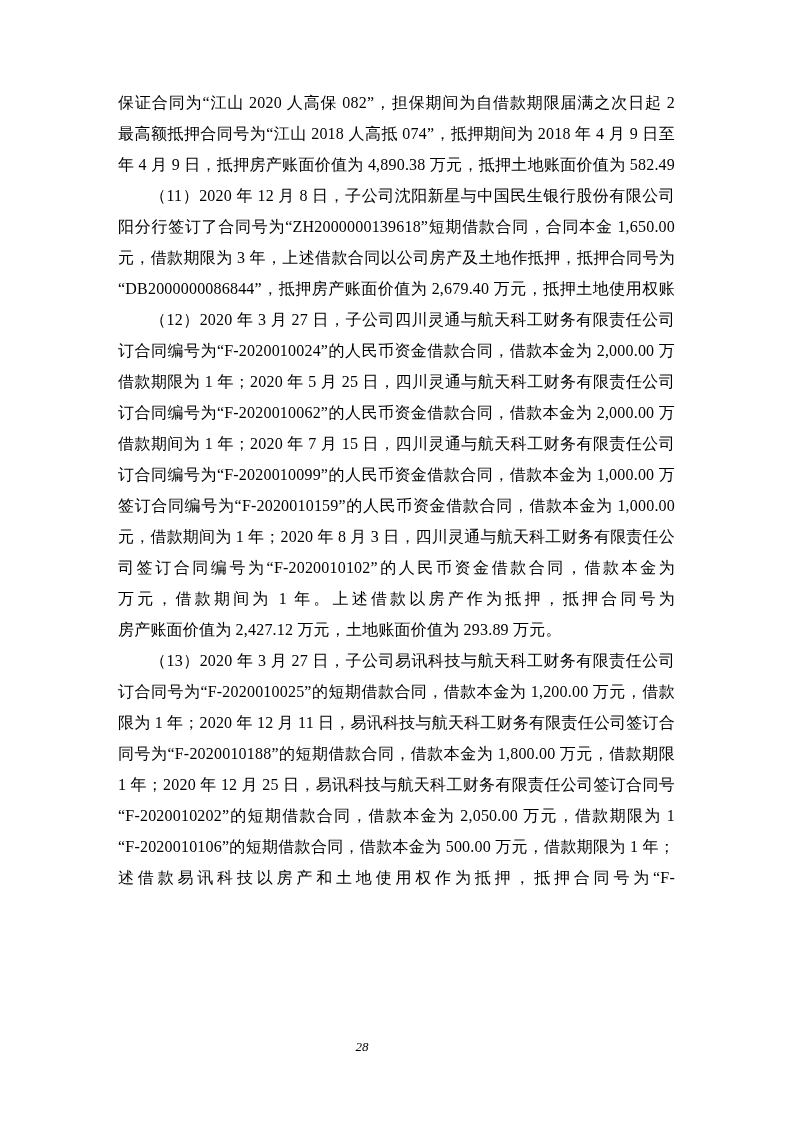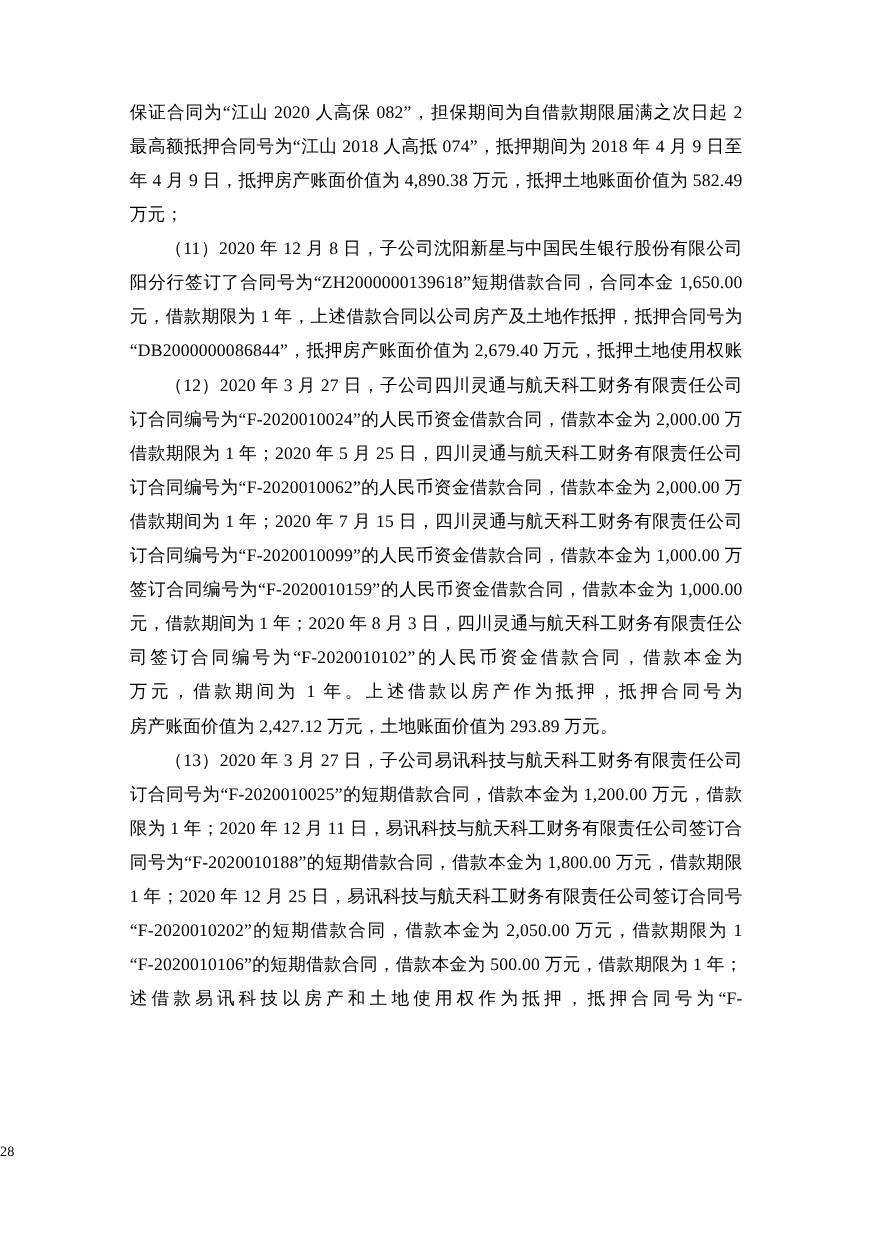--- a/index.html
+++ b/index.html
@@ -42,41 +42,41 @@
     text-align-last: left;
   }
   .line.indent {
     text-indent: 2em;
   }
   .footer {
     position: absolute;
     left: 0;
     top: 1039px;
     width: 724px;
-    text-align: left;
+    text-align: center;
     font-size: 13px;
     line-height: 16px;
     color: #000000;
+    font-style: italic;
   }
 </style>
 </head>
 <body>
 
 <div class="page">
   <div class="text-block" id="text-block">
       <div class="paragraph">
         <div class="line">保证合同为“江山 2020 人高保 082”，担保期间为自借款期限届满之次日起 2 年。</div>
         <div class="line">最高额抵押合同号为“江山 2018 人高抵 074”，抵押期间为 2018 年 4 月 9 日至 2021</div>
         <div class="line">年 4 月 9 日，抵押房产账面价值为 4,890.38 万元，抵押土地账面价值为 582.49</div>
-        <div class="line last">万元；</div>
       </div>
       <div class="paragraph">
         <div class="line indent">（11）2020 年 12 月 8 日，子公司沈阳新星与中国民生银行股份有限公司沈</div>
         <div class="line">阳分行签订了合同号为“ZH2000000139618”短期借款合同，合同本金 1,650.00 万</div>
-        <div class="line">元，借款期限为 1 年，上述借款合同以公司房产及土地作抵押，抵押合同号为</div>
+        <div class="line">元，借款期限为 3 年，上述借款合同以公司房产及土地作抵押，抵押合同号为</div>
         <div class="line">“DB2000000086844”，抵押房产账面价值为 2,679.40 万元，抵押土地使用权账面</div>
       </div>
       <div class="paragraph">
         <div class="line indent">（12）2020 年 3 月 27 日，子公司四川灵通与航天科工财务有限责任公司签</div>
         <div class="line">订合同编号为“F-2020010024”的人民币资金借款合同，借款本金为 2,000.00 万元，</div>
         <div class="line">借款期限为 1 年；2020 年 5 月 25 日，四川灵通与航天科工财务有限责任公司签</div>
         <div class="line">订合同编号为“F-2020010062”的人民币资金借款合同，借款本金为 2,000.00 万元，</div>
         <div class="line">借款期间为 1 年；2020 年 7 月 15 日，四川灵通与航天科工财务有限责任公司签</div>
         <div class="line">订合同编号为“F-2020010099”的人民币资金借款合同，借款本金为 1,000.00 万元，</div>
         <div class="line">签订合同编号为“F-2020010159”的人民币资金借款合同，借款本金为 1,000.00 万</div>

